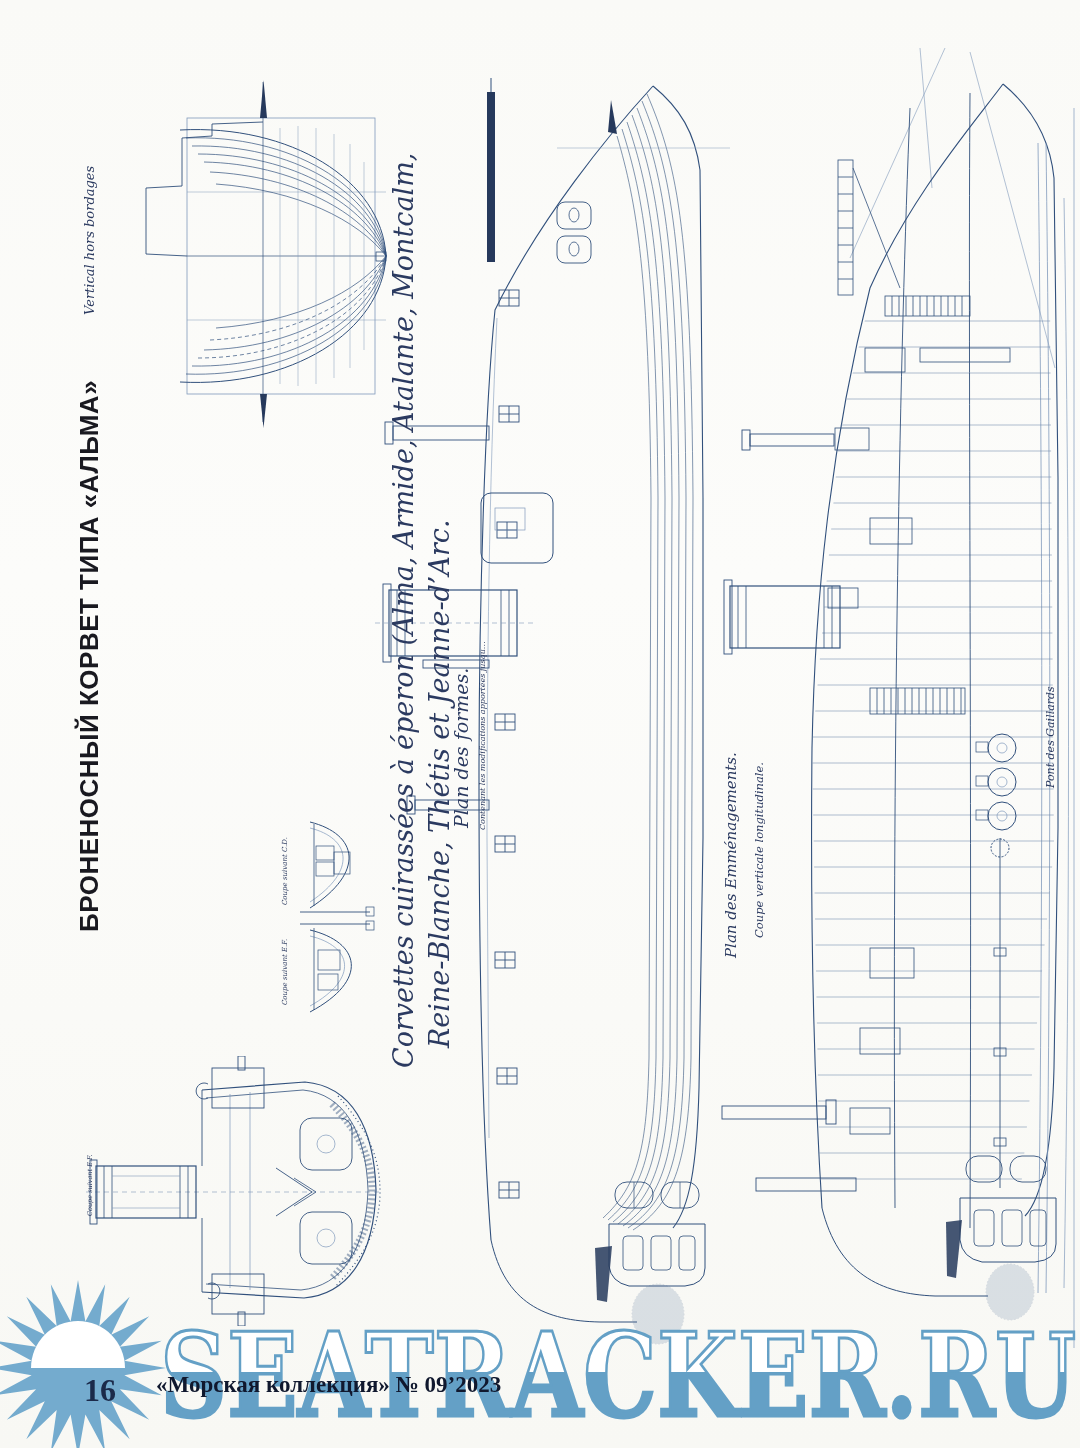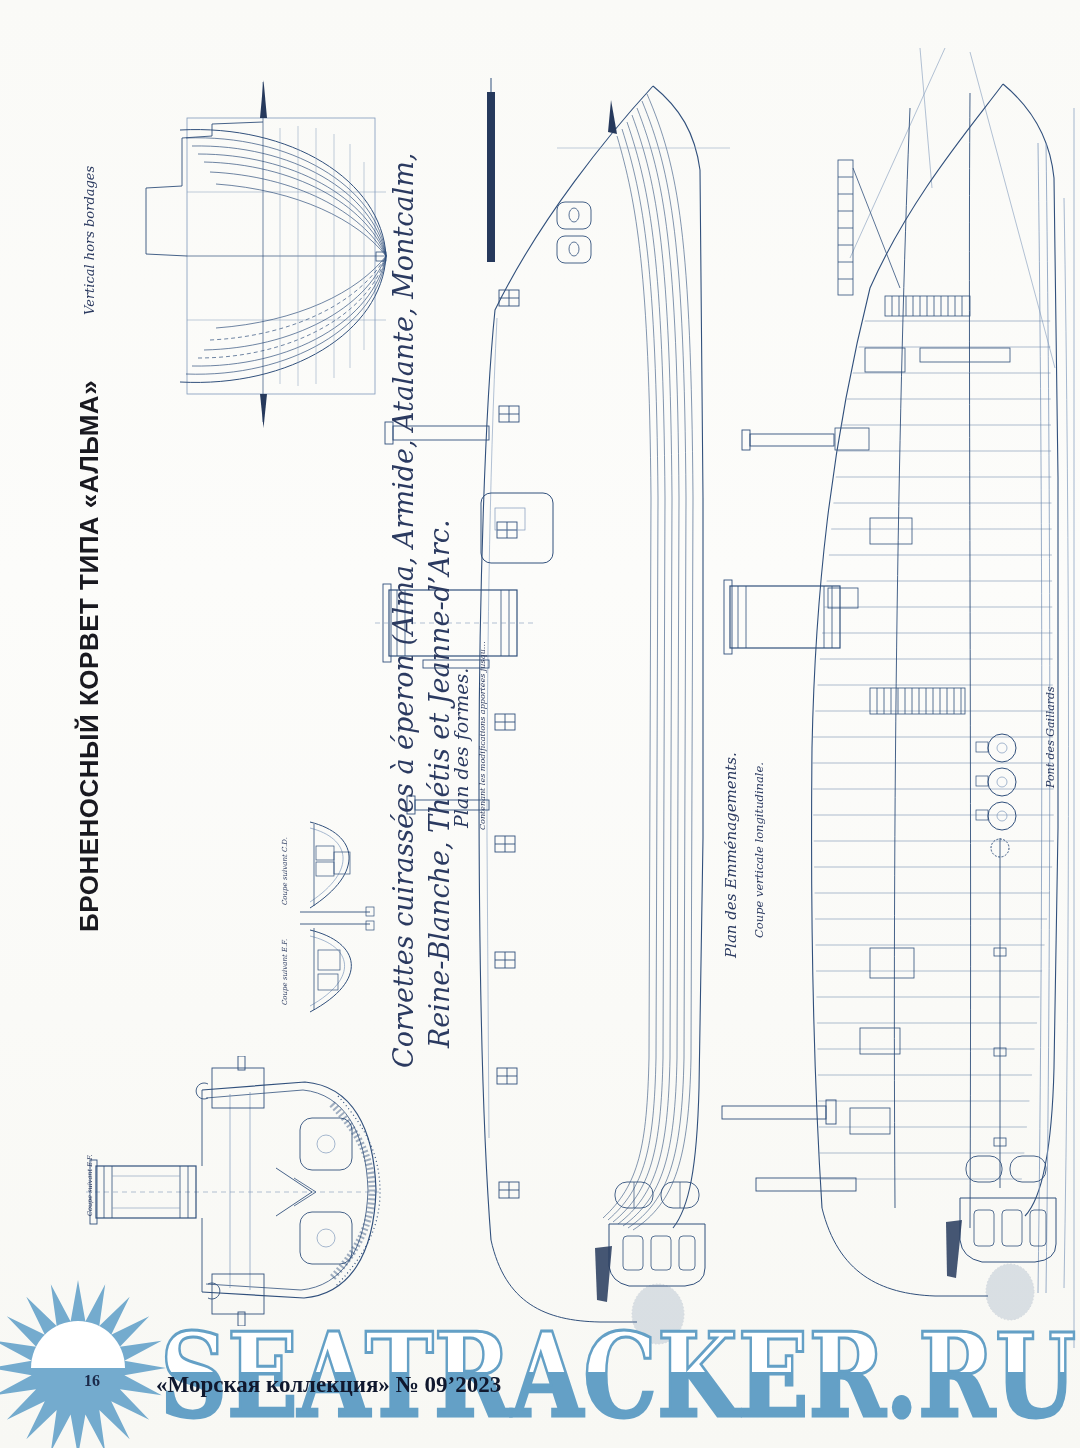--- a/index.html
+++ b/index.html
@@ -12,21 +12,21 @@
   .cursive { font-family:"DejaVu Serif", serif; font-style:italic; color:#2b3a60; }
   .ru-title { font-family:"Liberation Sans", sans-serif; font-weight:bold; color:#191920; font-size:26px; letter-spacing:.5px; }
 
   svg.draw { position:absolute; z-index:1; }
   .ink  { stroke:#31507c; fill:none; }
   .inkl { stroke:#8099bb; fill:none; }
 
   .wm { position:absolute; left:0; top:1306px; z-index:5; }
   .sun { position:absolute; left:-12px; top:1276px; z-index:6; }
   .pageno { position:absolute; left:84px; top:1372px; z-index:7;
-            font-family:"Liberation Serif", serif; font-weight:bold; font-size:16px; color:#1b2a4a; }
+            font-family:"Liberation Serif", serif; font-weight:bold; font-size:32px; color:#1b2a4a; }
   .credit { position:absolute; left:156px; top:1372px; z-index:7;
             font-family:"Liberation Serif", serif; font-weight:bold; font-size:23px; color:#10182e; }
 </style>
 </head>
 <body>
 
 <div class="page">
 
   <svg class="draw" style="left:140px; top:72px;" width="255" height="360" viewBox="0 0 255 360">
     <rect class="inkl" x="47" y="46" width="188" height="276" stroke-width="0.8"></rect>

